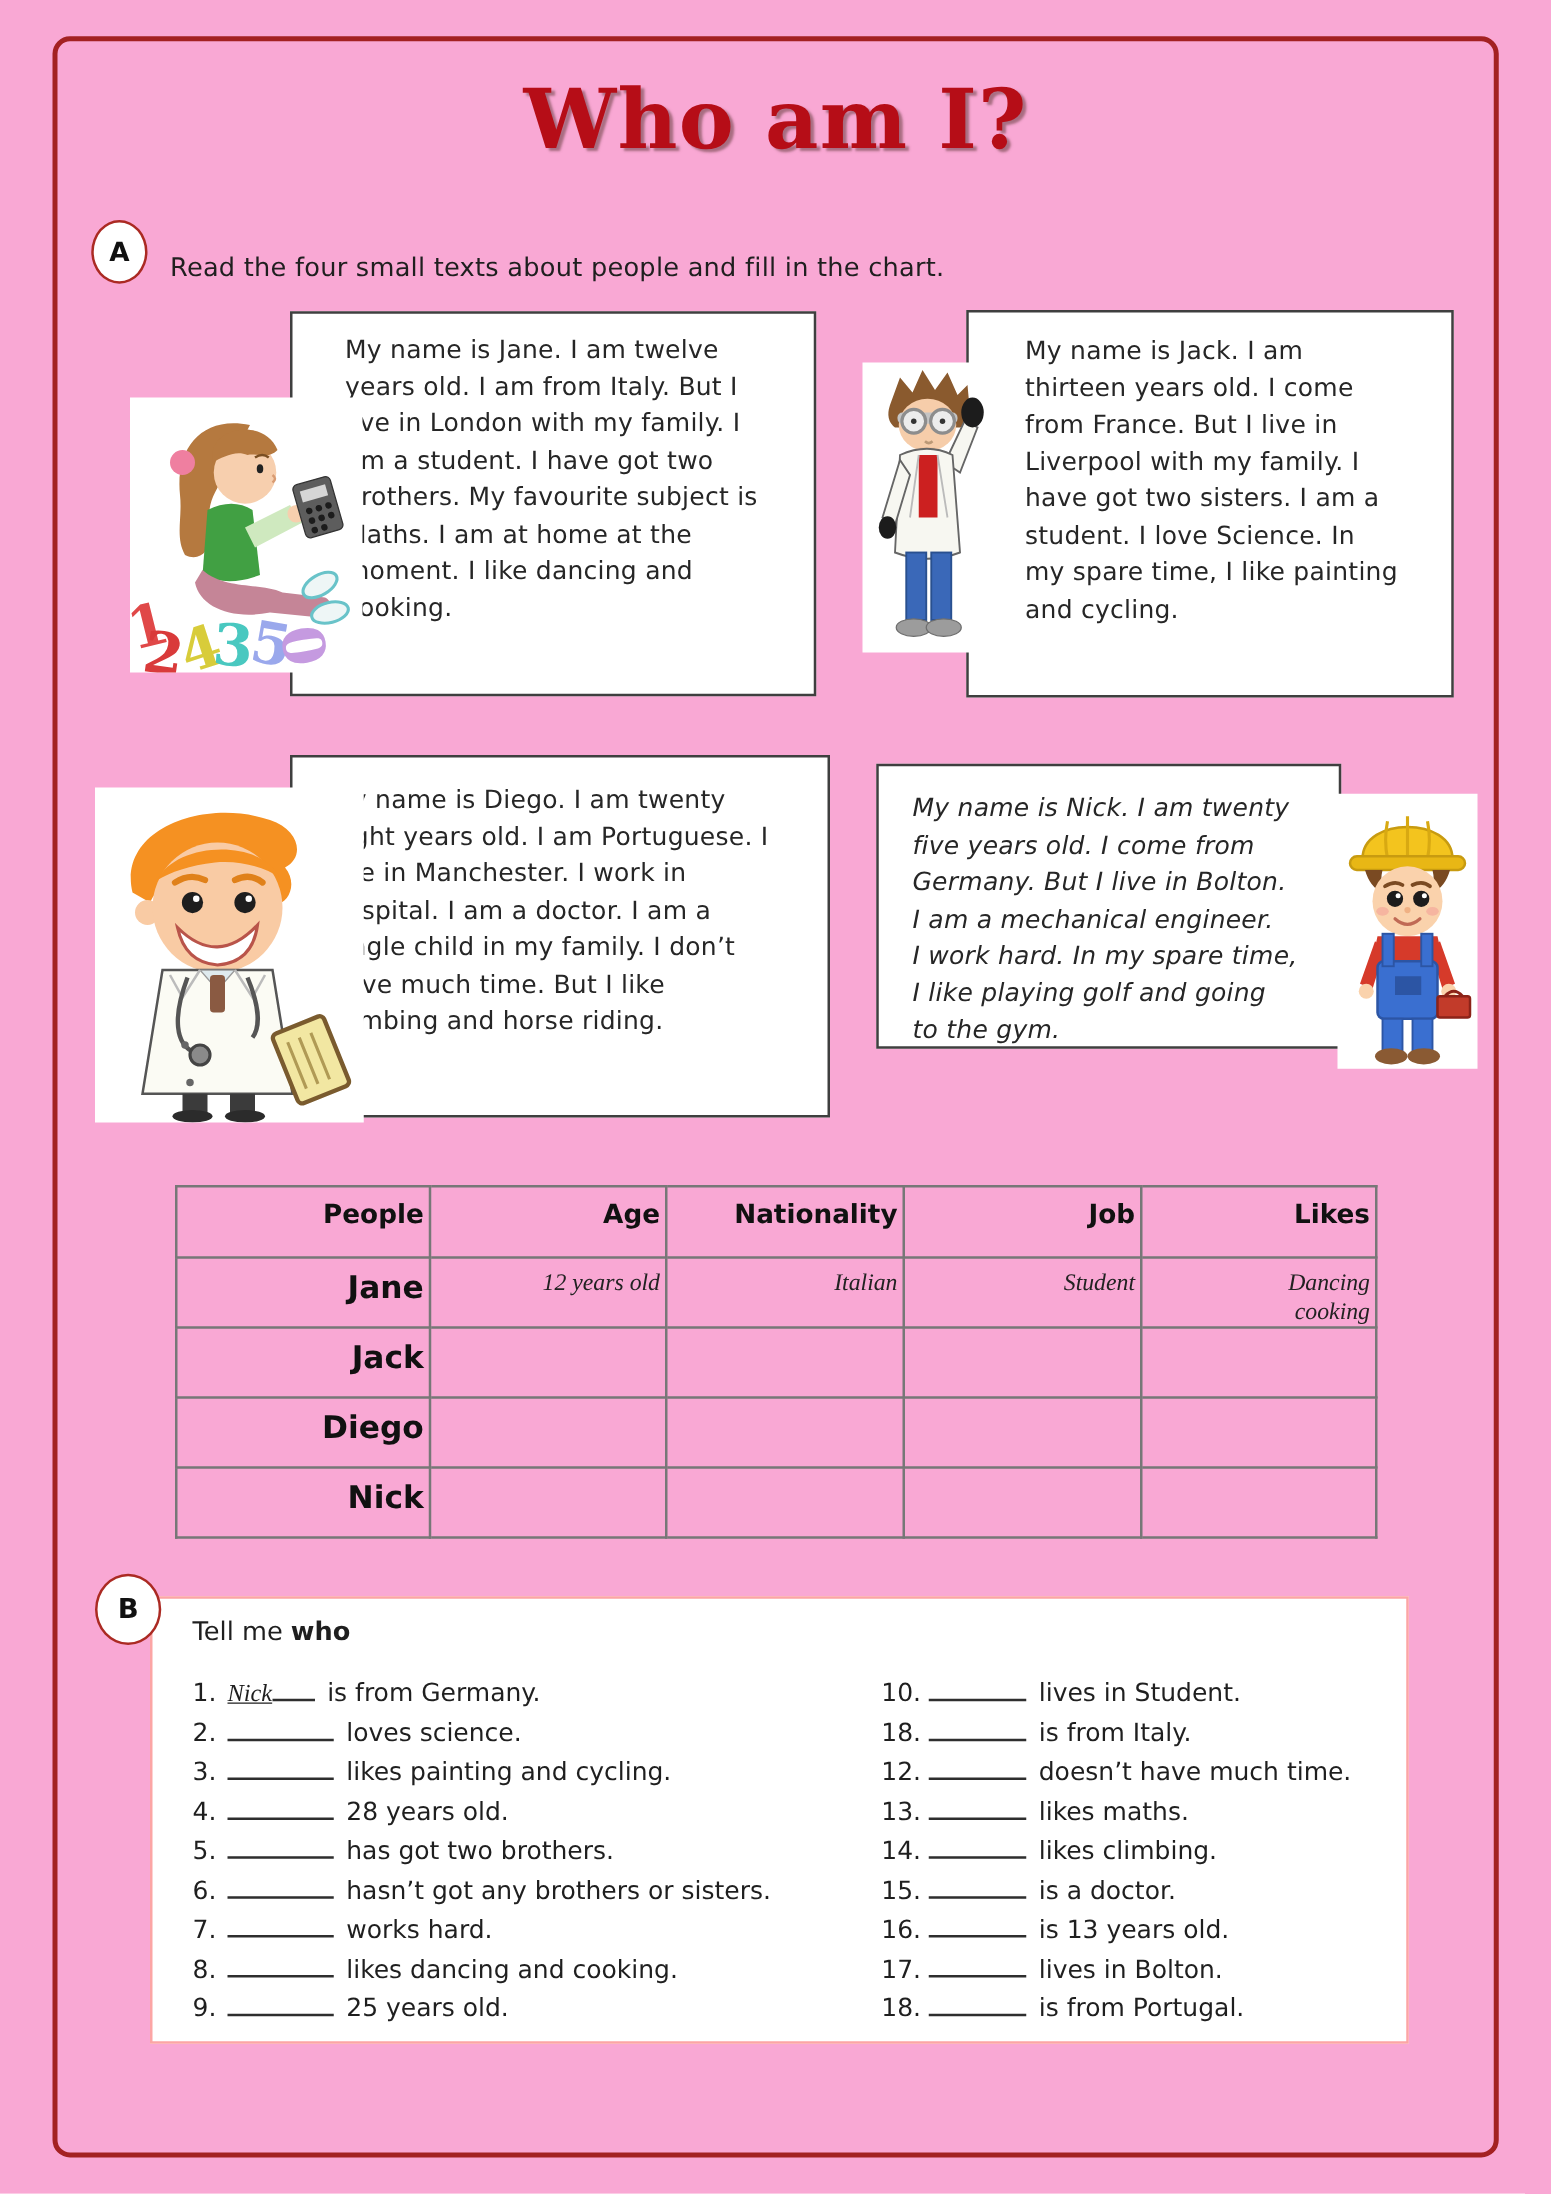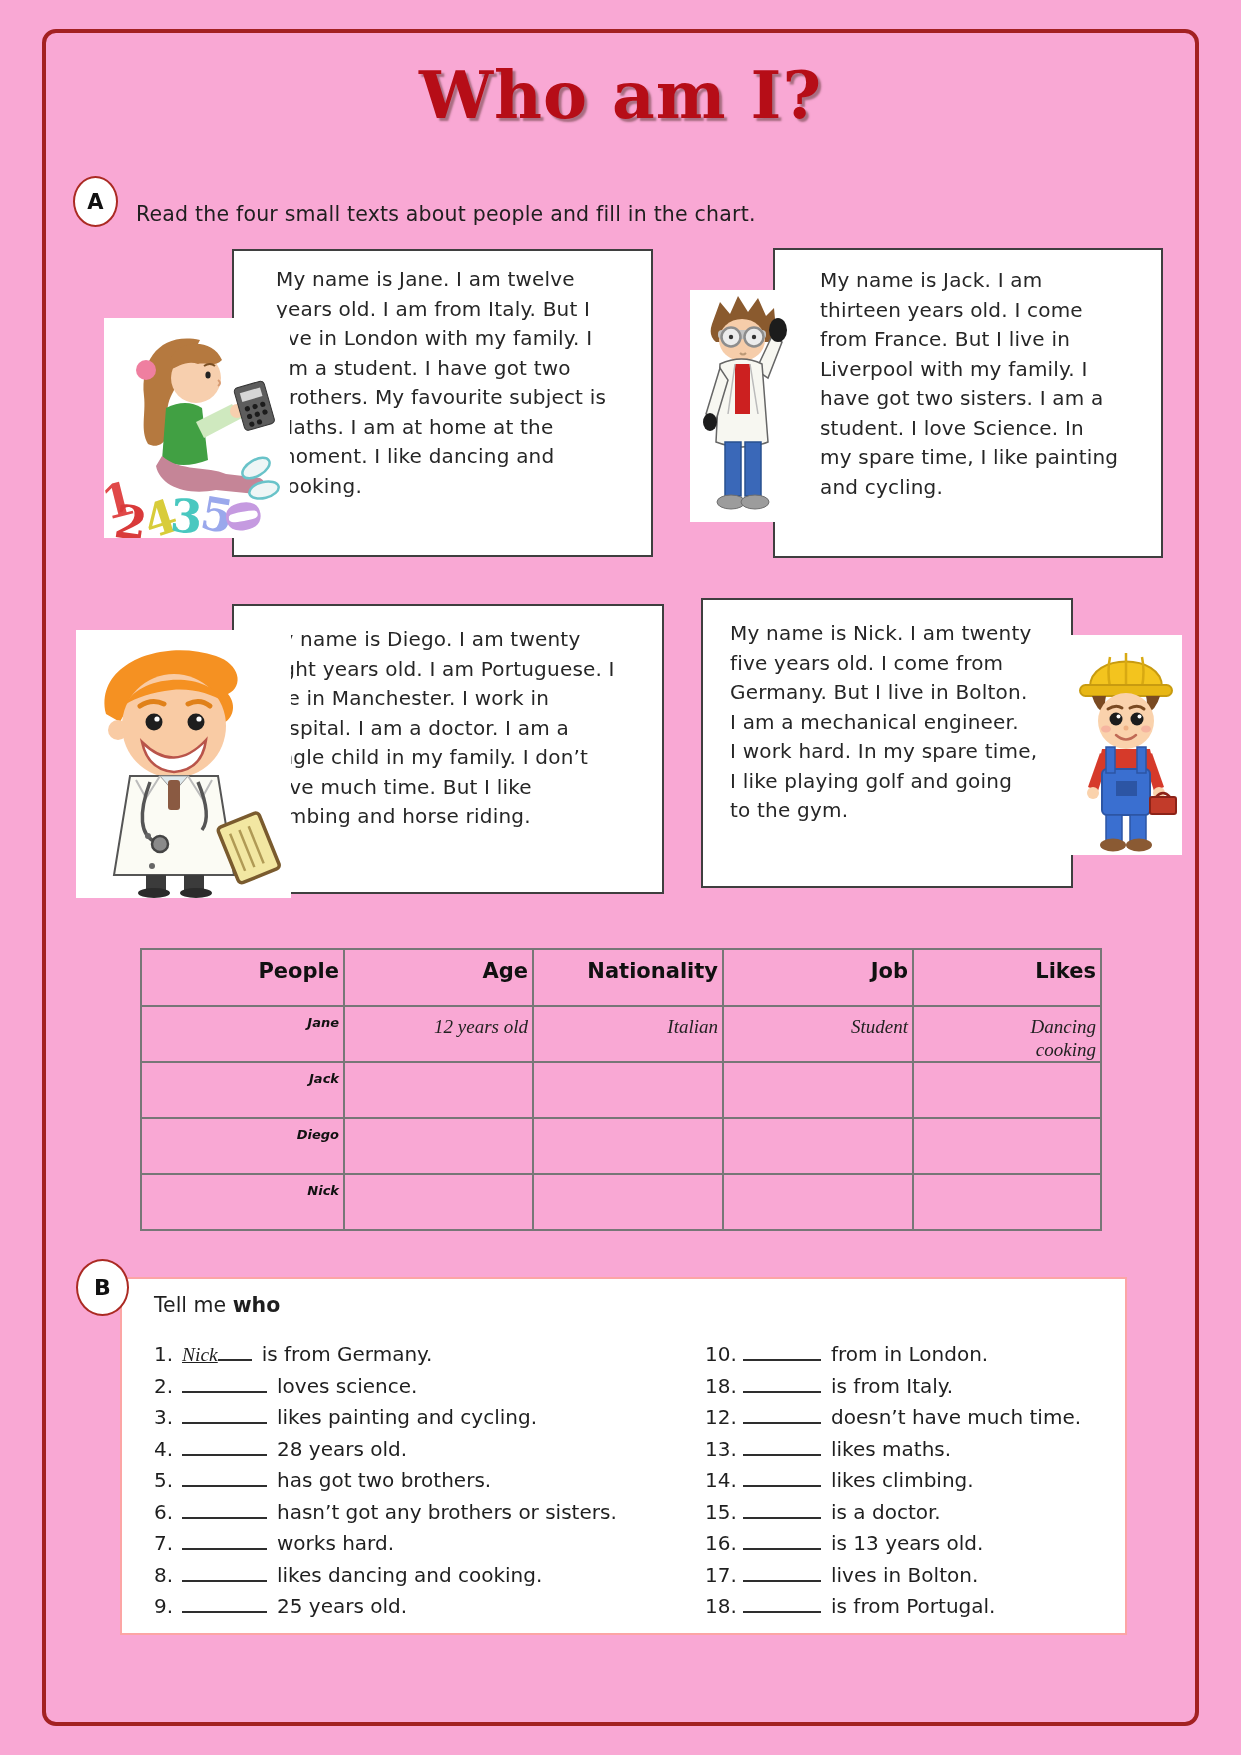--- a/index.html
+++ b/index.html
@@ -19,35 +19,35 @@
   #circle-a { left:73px; top:176px; width:45px; height:51px; font-size:21px; }
   #circle-b { left:76px; top:1259px; width:53px; height:57px; font-size:22px; }
 
   .instruction { position:absolute; left:136px; top:202px; font-size:20.5px; letter-spacing:0.2px; }
 
   .card { position:absolute; border:2px solid #3f3f3f; background:#fff;
     font-size:20px; line-height:29.5px; letter-spacing:0.2px; color:#262626; white-space:pre-line; }
   #card-jane  { left:232px; top:249px; width:421px; height:308px; padding:14px 12px 0 42px; }
   #card-jack  { left:773px; top:248px; width:390px; height:310px; padding:16px 8px 0 45px; }
   #card-diego { left:232px; top:604px; width:432px; height:290px; padding:19px 10px 0 30px; }
-  #card-nick  { left:701px; top:598px; width:372px; height:290px; padding:19px 8px 0 27px; }
+  #card-nick  { left:701px; top:611px; width:372px; height:228px; padding:19px 8px 0 27px;font-style:italic; }
 
   .illo { position:absolute; background:#fff; z-index:3; }
   #illo-jane  { left:104px; top:318px; width:186px; height:220px; }
   #illo-jack  { left:690px; top:290px; width:98px;  height:232px; }
   #illo-diego { left:76px;  top:630px; width:215px; height:268px; }
   #illo-nick  { left:1070px;top:635px; width:112px; height:220px; }
   .illo svg { display:block; width:100%; height:100%; }
 
   table.chart { position:absolute; left:140px; top:948px; width:960px;
     border-collapse:collapse; table-layout:fixed; }
   table.chart th, table.chart td { border:2px solid #777; vertical-align:top; text-align:right; }
   table.chart th { height:57px; font-size:21px; font-weight:bold; padding:9px 4px 0 12px; color:#111; }
   table.chart td { height:56px; padding:8px 4px 0 12px; }
-  td.person-name { font-weight:bold; font-size:13px; color:#111;font-style:italic; }
+  td.person-name { font-weight:bold; font-size:25px; color:#111; }
   td.answer-cell { font-family:"Liberation Serif","DejaVu Serif",serif; font-style:italic;
     font-size:19px; line-height:23px; white-space:pre-line; color:#222; }
 
   .b-box { position:absolute; left:120px; top:1277px; width:1007px; height:358px;
     border:2px solid #fca5a5; background:#fff; }
   .b-prompt { position:absolute; left:32px; top:14px; font-size:20.5px; }
   .b-prompt .bold { font-weight:bold; }
   .b-col { position:absolute; top:60px; }
   #b-left { left:32px; }
   #b-right { left:583px; }
@@ -304,21 +304,21 @@
       <div class="b-item"><span class="num">3.</span><span class="blank"></span><span>likes painting and cycling.</span></div>
       <div class="b-item"><span class="num">4.</span><span class="blank"></span><span>28 years old.</span></div>
       <div class="b-item"><span class="num">5.</span><span class="blank"></span><span>has got two brothers.</span></div>
       <div class="b-item"><span class="num">6.</span><span class="blank"></span><span>hasn’t got any brothers or sisters.</span></div>
       <div class="b-item"><span class="num">7.</span><span class="blank"></span><span>works hard.</span></div>
       <div class="b-item"><span class="num">8.</span><span class="blank"></span><span>likes dancing and cooking.</span></div>
       <div class="b-item"><span class="num">9.</span><span class="blank"></span><span>25 years old.</span></div>
     </div>
 
     <div class="b-col" id="b-right">
-      <div class="b-item"><span class="num">10.</span><span class="blank"></span><span>from in London.</span></div>
+      <div class="b-item"><span class="num">10.</span><span class="blank"></span><span>lives in Student.</span></div>
       <div class="b-item"><span class="num">18.</span><span class="blank"></span><span>is from Italy.</span></div>
       <div class="b-item"><span class="num">12.</span><span class="blank"></span><span>doesn’t have much time.</span></div>
       <div class="b-item"><span class="num">13.</span><span class="blank"></span><span>likes maths.</span></div>
       <div class="b-item"><span class="num">14.</span><span class="blank"></span><span>likes climbing.</span></div>
       <div class="b-item"><span class="num">15.</span><span class="blank"></span><span>is a doctor.</span></div>
       <div class="b-item"><span class="num">16.</span><span class="blank"></span><span>is 13 years old.</span></div>
       <div class="b-item"><span class="num">17.</span><span class="blank"></span><span>lives in Bolton.</span></div>
       <div class="b-item"><span class="num">18.</span><span class="blank"></span><span>is from Portugal.</span></div>
     </div>
   </div>

